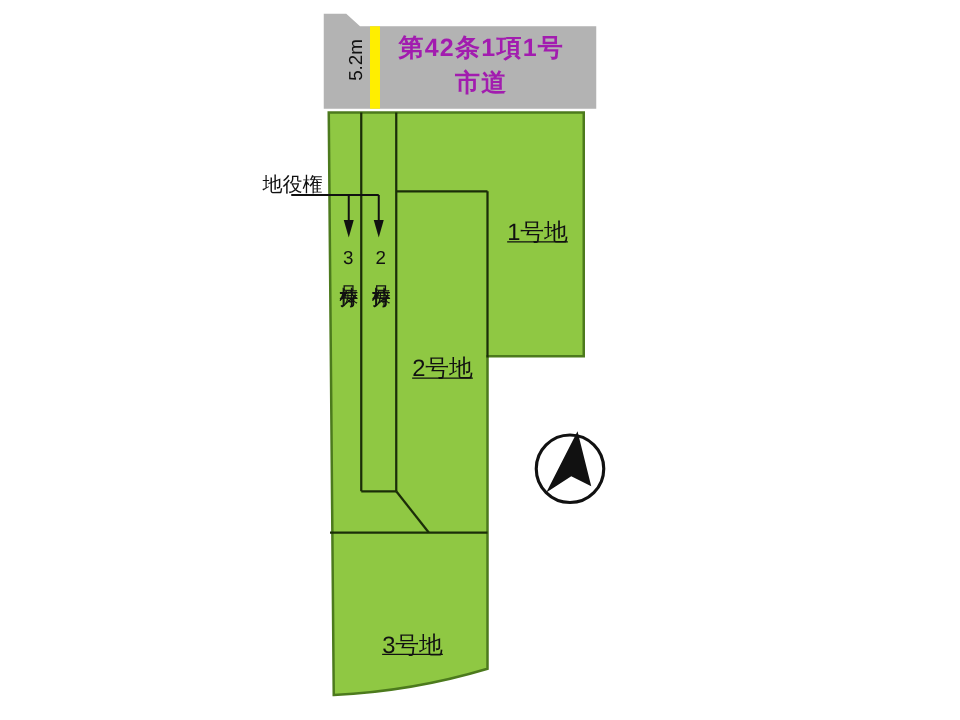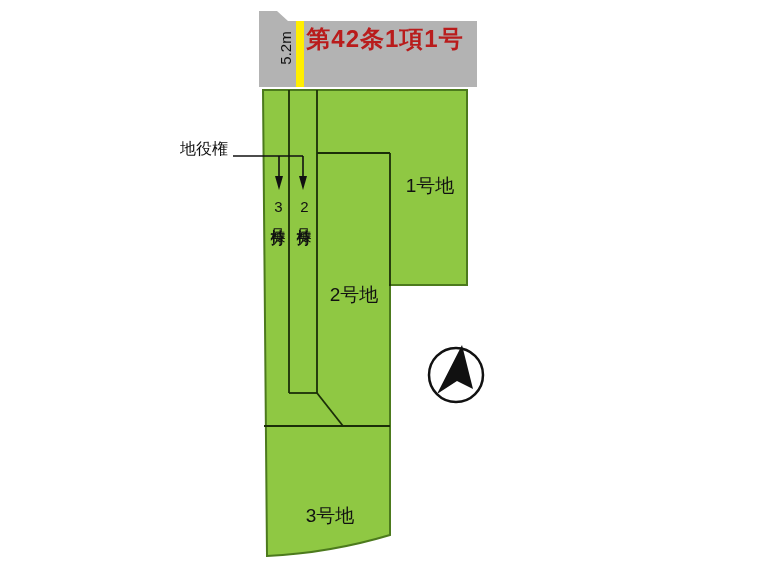--- a/index.html
+++ b/index.html
@@ -19,39 +19,39 @@
     position: absolute;
     left: 0;
     top: 0;
   }
   .abs { position: absolute; }
   .road-label {
     left: 292px;
     top: 25px;
     width: 186px;
     text-align: center;
-    font-size: 24px;
+    font-size: 20px;
     font-weight: bold;
     line-height: 28px;
-    color: #b91c1c;
+    color: #a21caf;
     letter-spacing: 1px;
   }
   .width-label {
     left: 285px;
     top: 48px;
     transform: translate(-50%, -50%) rotate(-90deg);
     font-size: 15px;
     color: #111;
     white-space: nowrap;
   }
   .easement-note {
     left: 150px;
     top: 138px;
     width: 108px;
-    text-align: center;
+    text-align: right;
     font-size: 16px;
     line-height: 21px;
     color: #111;
     white-space: nowrap;
   }
   .strip-label {
     top: 198px;
     height: 92px;
     writing-mode: vertical-rl;
     text-orientation: upright;
@@ -60,20 +60,21 @@
     color: #111;
     white-space: nowrap;
   }
   .strip-label.s3 { left: 268px; }
   .strip-label.s2 { left: 294px; }
   .lot-label {
     transform: translate(-50%, -50%);
     font-size: 19px;
     color: #111;
     white-space: nowrap;
+    text-decoration: underline;
   }
   .lot-label.lot1 { left: 430px; top: 186px; }
   .lot-label.lot2 { left: 354px; top: 295px; }
   .lot-label.lot3 { left: 330px; top: 516px; }
 </style>
 </head>
 <body>
 
 <div class="canvas">
 
@@ -106,20 +107,21 @@
     </g>
 
     <g>
       <circle cx="456" cy="375" r="27" style="fill:#ffffff; stroke:var(--ink); stroke-width:2.5"></circle>
       <polygon points="462,345 437,394 457,381 473,389" style="fill:var(--ink)"></polygon>
     </g>
   </svg>
 
   <div class="abs road-label">
     <div>第42条1項1号</div>
+    <div>市道</div>
   </div>
 
   <div class="abs width-label">5.2m</div>
 
   <div class="abs easement-note">
     <div>地役権</div>
   </div>
 
   <div class="abs strip-label s3">3号棟持分</div>
   <div class="abs strip-label s2">2号棟持分</div>

